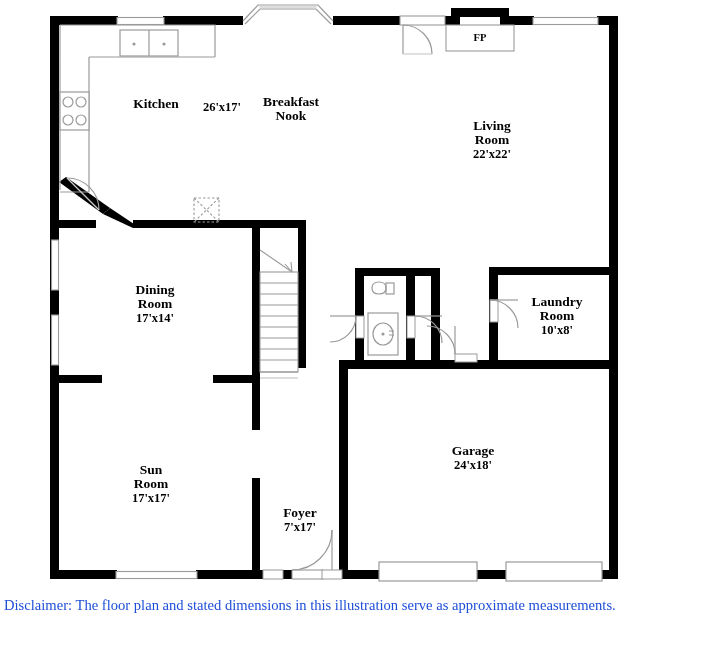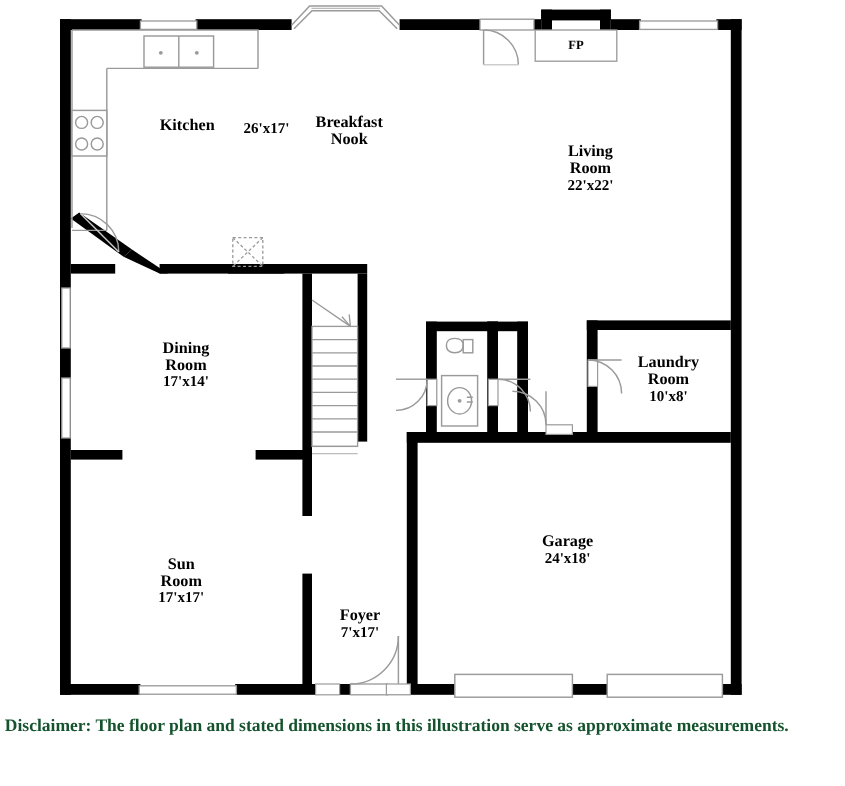--- a/index.html
+++ b/index.html
@@ -46,22 +46,21 @@
   }
   #disclaimer {
     width: 563px;
     height: 63px;
     box-sizing: border-box;
     padding: 4px 4px 0 4px;
     text-align: center;
     font-family: "Liberation Serif", "DejaVu Serif", serif;
     font-size: 14.6px;
     line-height: 1.32;
-    color: #14532d;
-    font-weight: bold;
+    color: #1d4ed8;
   }
   #disclaimer .dline {
     display: block;
     white-space: nowrap;
   }
 </style>
 </head>
 <body>
 
 <div id="plan-wrap">

